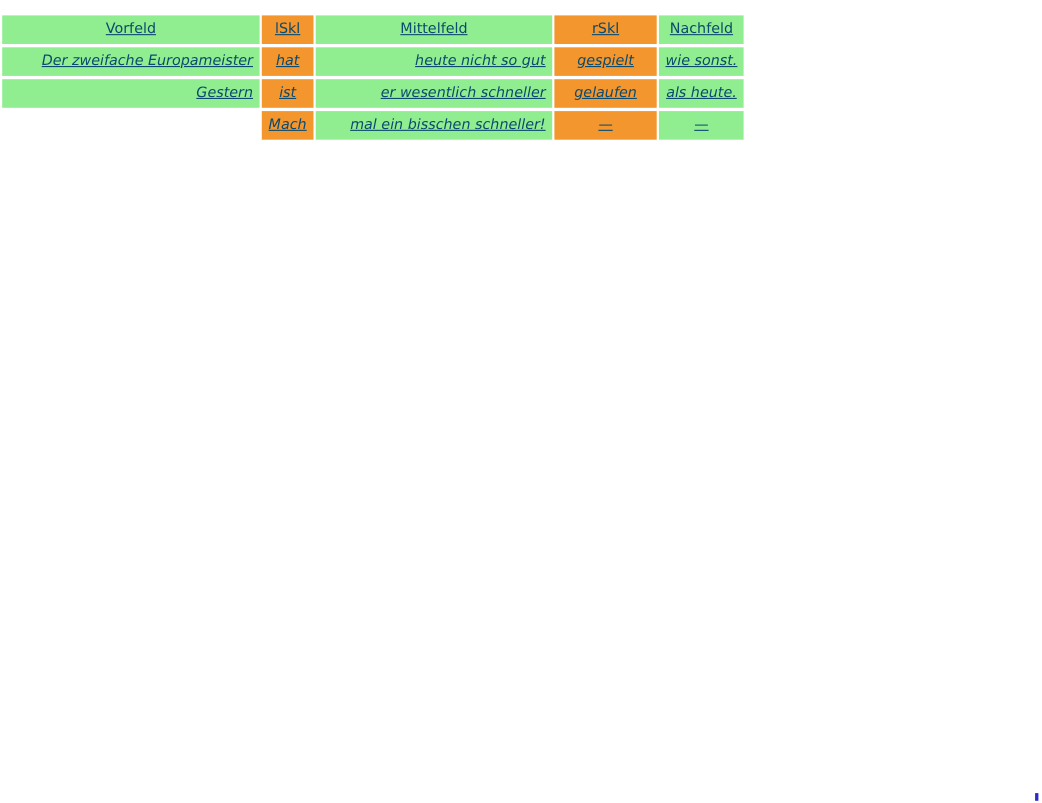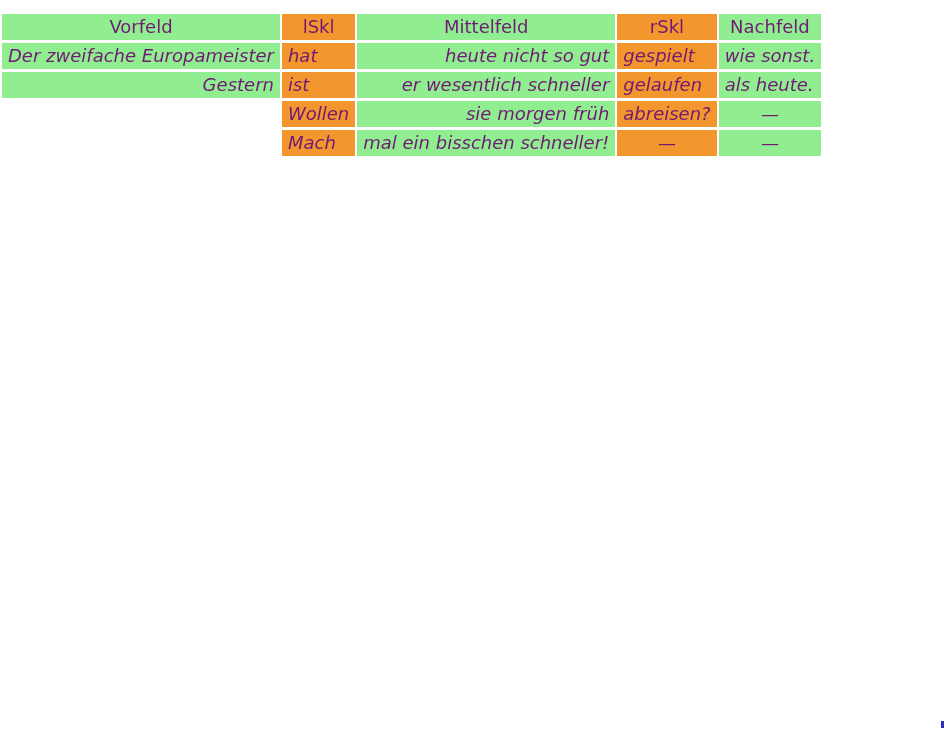--- a/index.html
+++ b/index.html
@@ -16,22 +16,23 @@
     font-family: "DejaVu Sans", "Liberation Sans", sans-serif;
   }
 
   .field-table {
     position: absolute;
     left: 0px;
     top: 11px;
     border-collapse: separate;
     border-spacing: 2px 3px;
     table-layout: fixed;
-    font-size: 18px;
-    color: #701a75;
+    font-size: 13px;
+    color: #0c4a6e;
+    text-decoration: underline;
   }
 
   .field-table td,
   .field-table th {
     padding: 2px 6px;
     height: 22px;
     vertical-align: middle;
     line-height: 1.15;
     font-weight: normal;
     white-space: nowrap;
@@ -63,21 +64,21 @@
   }
   .hdr-strong {
     font-weight: bold;
   }
   .hdr-plain {
     font-weight: normal;
   }
 
   
   .a-right  { text-align: right;  font-style: italic; }
-  .a-center { text-align: left; font-style: italic; margin-top: 28px; }
+  .a-center { text-align: center; font-style: italic; margin-top: 28px; }
   .a-left   { text-align: right;   font-style: italic; }
 
   .dash {
     text-align: center;
     font-style: normal;
   }
 
   
   .corner-artifact {
     position: absolute;
@@ -118,27 +119,20 @@
       </tr>
       <tr>
         <td class="green a-right">Gestern</td>
         <td class="orange a-center">ist</td>
         <td class="green a-left">er wesentlich schneller</td>
         <td class="orange a-center">gelaufen</td>
         <td class="green a-center">als heute.</td>
       </tr>
       <tr>
         <td class="empty a-right"></td>
-        <td class="orange a-center">Wollen</td>
-        <td class="green a-left">sie morgen früh</td>
-        <td class="orange a-center">abreisen?</td>
-        <td class="green dash">—</td>
-      </tr>
-      <tr>
-        <td class="empty a-right"></td>
         <td class="orange a-center">Mach</td>
         <td class="green a-left">mal ein bisschen schneller!</td>
         <td class="orange dash">—</td>
         <td class="green dash">—</td>
       </tr>
     </tbody>
 </table>
 
 <div class="corner-artifact"></div>
 

